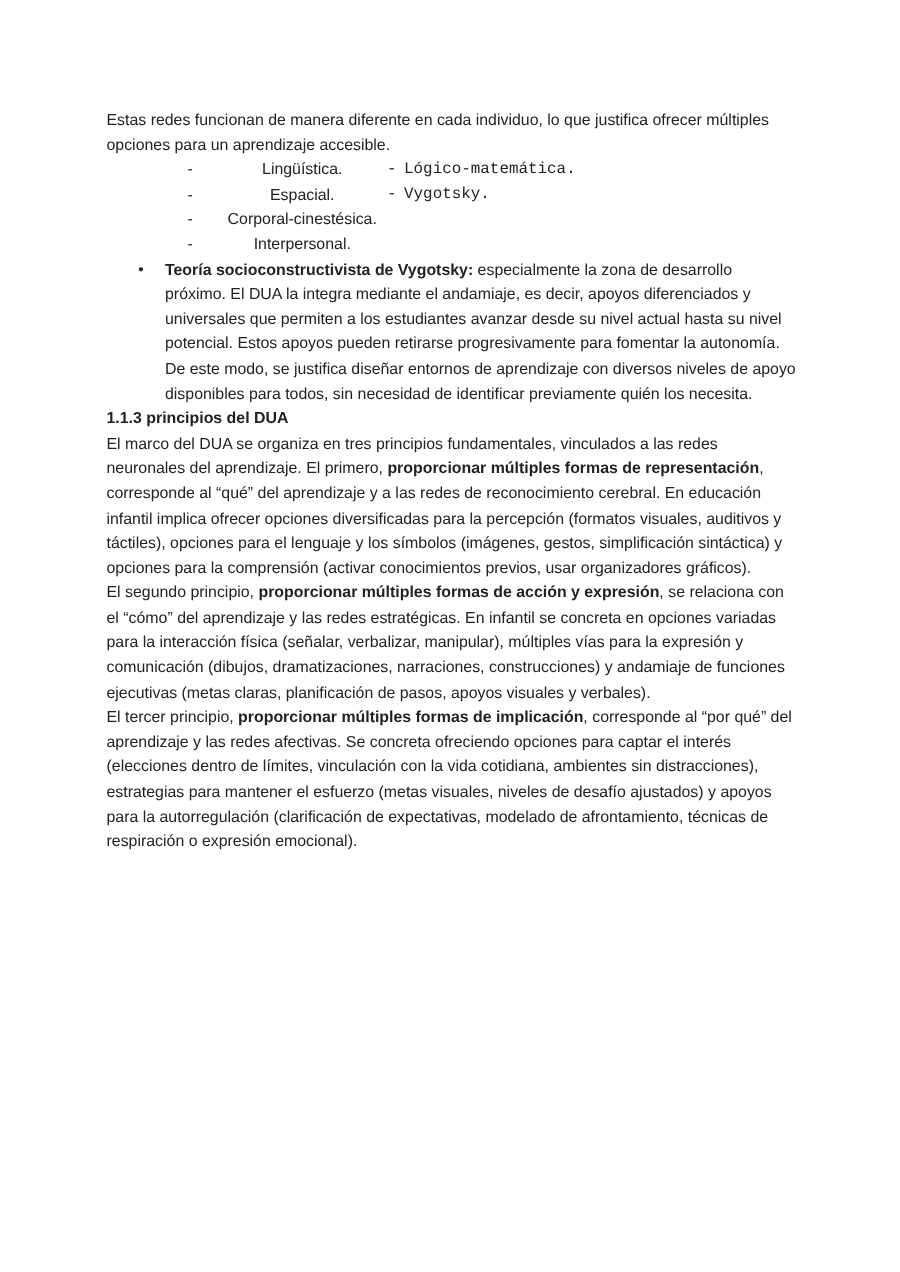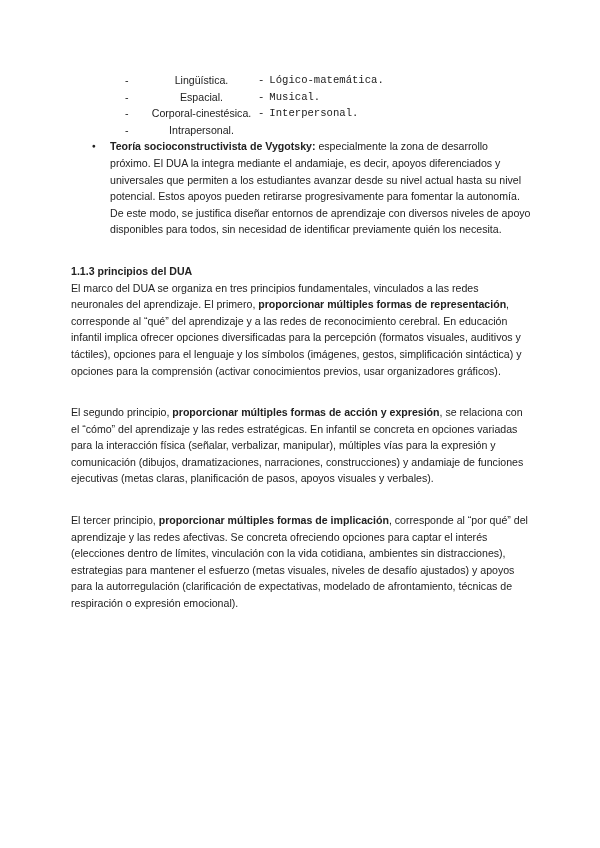--- a/index.html
+++ b/index.html
@@ -11,57 +11,57 @@
     padding: 72px 69px 20px 71px;
     overflow: hidden;
     font-family: "Liberation Sans", sans-serif;
     font-size: 10.6px;
     line-height: 16.6px;
     color: #222222;
   }
   .content { width: 460px; }
   .para { margin: 0; text-align: left; }
   .heading { font-weight: bold; }
-  .gap { margin-top: 25px; }
+  .gap { margin-top: 0; }
   strong, .bold { font-weight: bold; }
   .run { white-space: pre-wrap; }
   .bullet-item { display: flex; padding-left: 21px; }
   .bullet-marker { flex: 0 0 18px; font-size: 6.5px; line-height: 16.6px; }
   .bullet-text { flex: 1; }
   .dash-list { margin: 0; }
   .dash-row { display: flex; padding-left: 54px; }
   .dash-marker { flex: 0 0 20px; }
   .dash-cell-left { flex: 0 0 113px; text-align: center; }
   .dash-cell-right { flex: 1; font-family: Liberation Mono, monospace; }
   .dash-inline-marker { margin-right: 5px; }
 </style>
 </head>
 <body>
 
 <div class="page">
   <div class="content" style="color: rgb(34, 34, 34);">
+      <div class="para"><span class="run">Estas redes funcionan de manera diferente en cada individuo, lo que justifica ofrecer múltiples opciones para un aprendizaje accesible.</span></div>
       <div class="dash-list">
         <div class="dash-row">
           <span class="dash-marker">-</span>
           <span class="dash-cell-left">Lingüística.</span>
           <span class="dash-cell-right"><span class="dash-inline-marker">-</span><span class="run">Lógico-matemática.</span></span>
         </div>
         <div class="dash-row">
           <span class="dash-marker">-</span>
           <span class="dash-cell-left">Espacial.</span>
-          <span class="dash-cell-right"><span class="dash-inline-marker">-</span><span class="run">Musical.</span></span>
+          <span class="dash-cell-right"><span class="dash-inline-marker">-</span><span class="run">Vygotsky.</span></span>
         </div>
         <div class="dash-row">
           <span class="dash-marker">-</span>
           <span class="dash-cell-left">Corporal-cinestésica.</span>
-          <span class="dash-cell-right"><span class="dash-inline-marker">-</span><span class="run">Interpersonal.</span></span>
         </div>
         <div class="dash-row">
           <span class="dash-marker">-</span>
-          <span class="dash-cell-left">Intrapersonal.</span>
+          <span class="dash-cell-left">Interpersonal.</span>
         </div>
       </div>
       <div class="bullet-item">
         <span class="bullet-marker">●</span>
         <div class="bullet-text"><strong class="run bold">Teoría socioconstructivista de Vygotsky:</strong><span class="run"> especialmente la zona de desarrollo próximo. El DUA la integra mediante el andamiaje, es decir, apoyos diferenciados y universales que permiten a los estudiantes avanzar desde su nivel actual hasta su nivel potencial. Estos apoyos pueden retirarse progresivamente para fomentar la autonomía. De este modo, se justifica diseñar entornos de aprendizaje con diversos niveles de apoyo disponibles para todos, sin necesidad de identificar previamente quién los necesita.</span></div>
       </div>
       <div class="para heading gap"><strong class="run bold">1.1.3 principios del DUA</strong></div>
       <div class="para"><span class="run">El marco del DUA se organiza en tres principios fundamentales, vinculados a las redes neuronales del aprendizaje. El primero, </span><strong class="run bold">proporcionar múltiples formas de representación</strong><span class="run">, corresponde al “qué” del aprendizaje y a las redes de reconocimiento cerebral. En educación infantil implica ofrecer opciones diversificadas para la percepción (formatos visuales, auditivos y táctiles), opciones para el lenguaje y los símbolos (imágenes, gestos, simplificación sintáctica) y opciones para la comprensión (activar conocimientos previos, usar organizadores gráficos).</span></div>
       <div class="para gap"><span class="run">El segundo principio, </span><strong class="run bold">proporcionar múltiples formas de acción y expresión</strong><span class="run">, se relaciona con el “cómo” del aprendizaje y las redes estratégicas. En infantil se concreta en opciones variadas para la interacción física (señalar, verbalizar, manipular), múltiples vías para la expresión y comunicación (dibujos, dramatizaciones, narraciones, construcciones) y andamiaje de funciones ejecutivas (metas claras, planificación de pasos, apoyos visuales y verbales).</span></div>
       <div class="para gap"><span class="run">El tercer principio, </span><strong class="run bold">proporcionar múltiples formas de implicación</strong><span class="run">, corresponde al “por qué” del aprendizaje y las redes afectivas. Se concreta ofreciendo opciones para captar el interés (elecciones dentro de límites, vinculación con la vida cotidiana, ambientes sin distracciones), estrategias para mantener el esfuerzo (metas visuales, niveles de desafío ajustados) y apoyos para la autorregulación (clarificación de expectativas, modelado de afrontamiento, técnicas de respiración o expresión emocional).</span></div>

